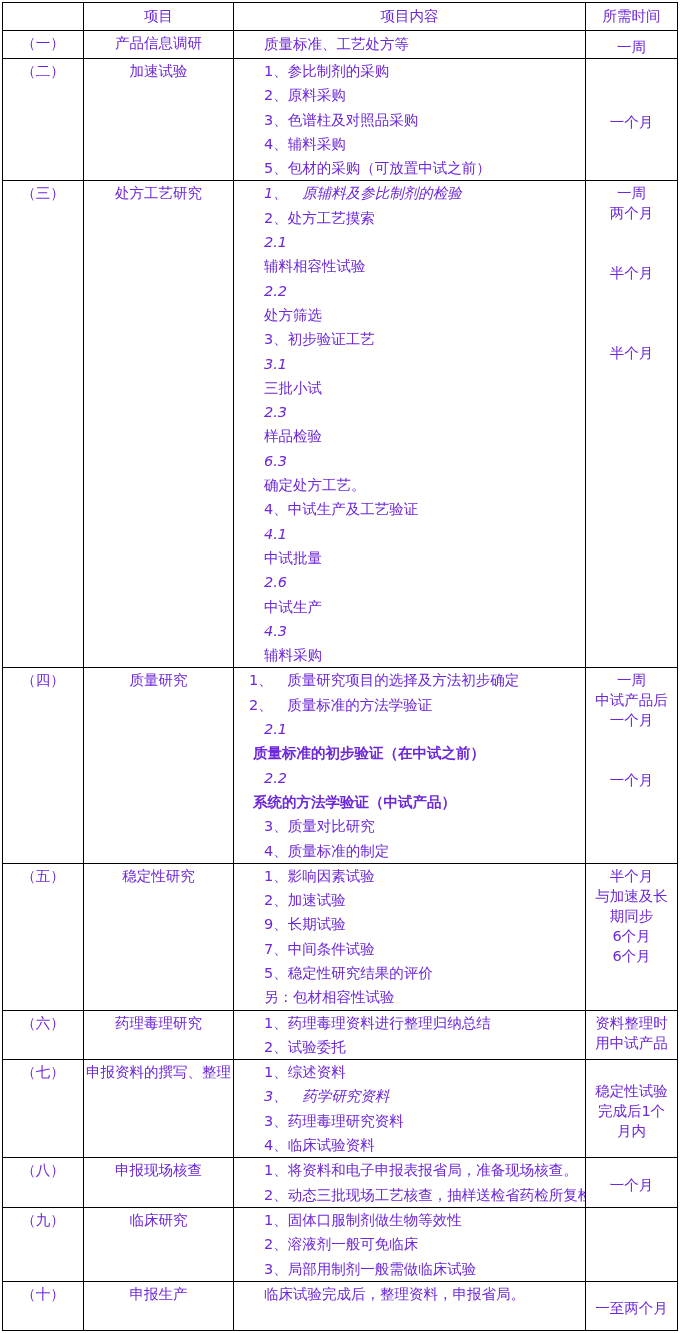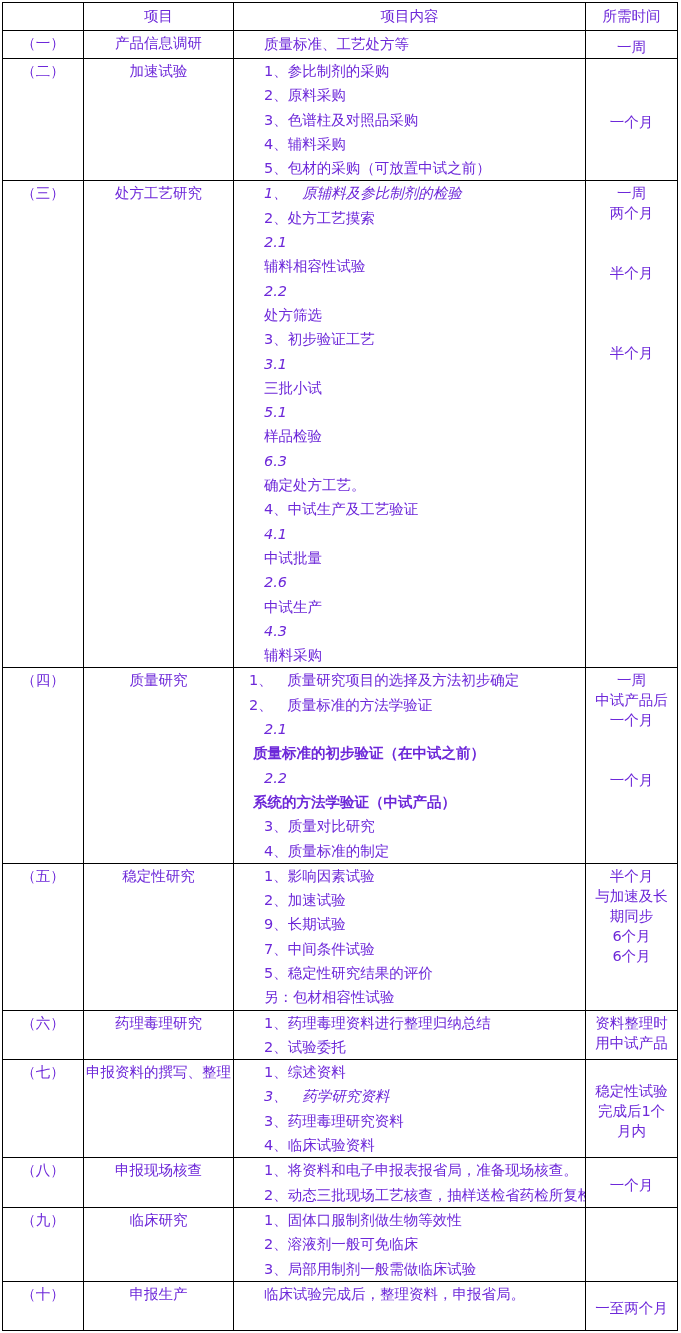--- a/index.html
+++ b/index.html
@@ -93,21 +93,21 @@
           <td class="c-content">
             <div class="line i3">1、　原辅料及参比制剂的检验</div>
             <div class="line i0">2、处方工艺摸索</div>
             <div class="line i3">2.1</div>
             <div class="line i0">辅料相容性试验</div>
             <div class="line i3">2.2</div>
             <div class="line i0">处方筛选</div>
             <div class="line i0">3、初步验证工艺</div>
             <div class="line i3">3.1</div>
             <div class="line i0">三批小试</div>
-            <div class="line i3">5.1</div>
+            <div class="line i3">2.3</div>
             <div class="line i0">样品检验</div>
             <div class="line i3">6.3</div>
             <div class="line i0">确定处方工艺。</div>
             <div class="line i0">4、中试生产及工艺验证</div>
             <div class="line i3">4.1</div>
             <div class="line i0">中试批量</div>
             <div class="line i3">2.6</div>
             <div class="line i0">中试生产</div>
             <div class="line i3">4.3</div>
             <div class="line i0">辅料采购</div>

